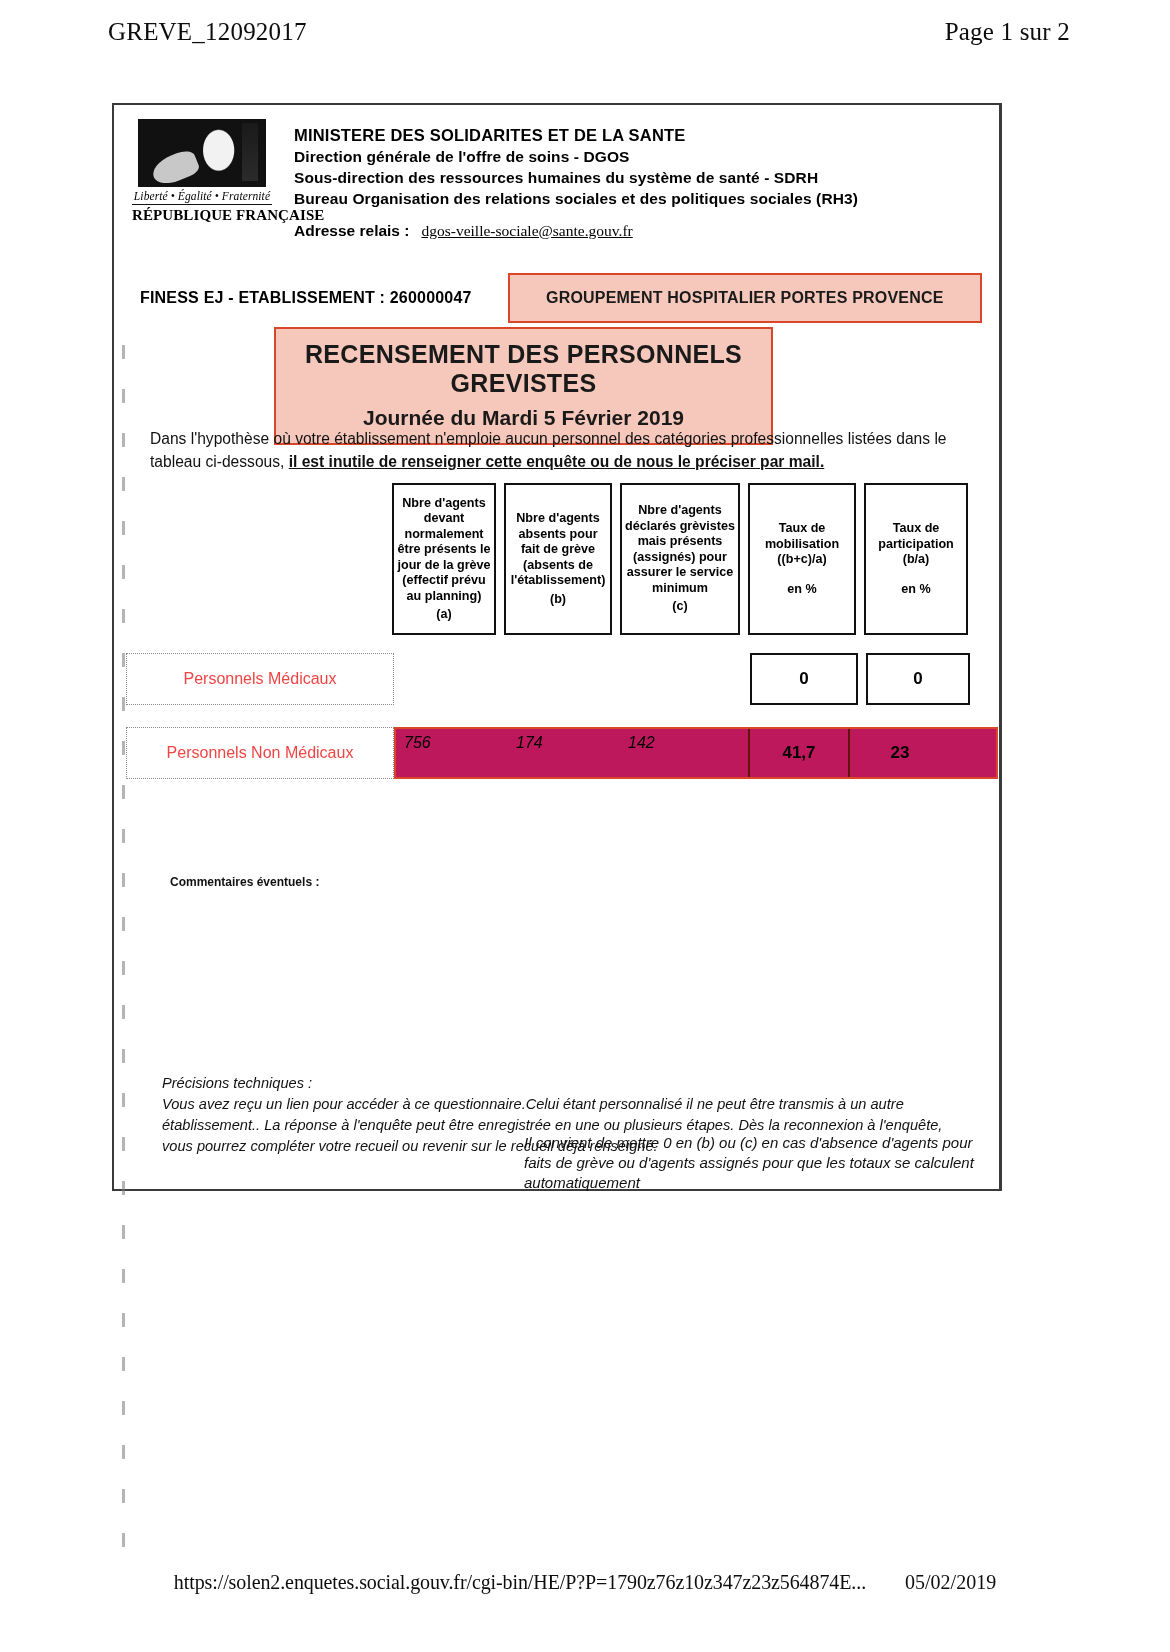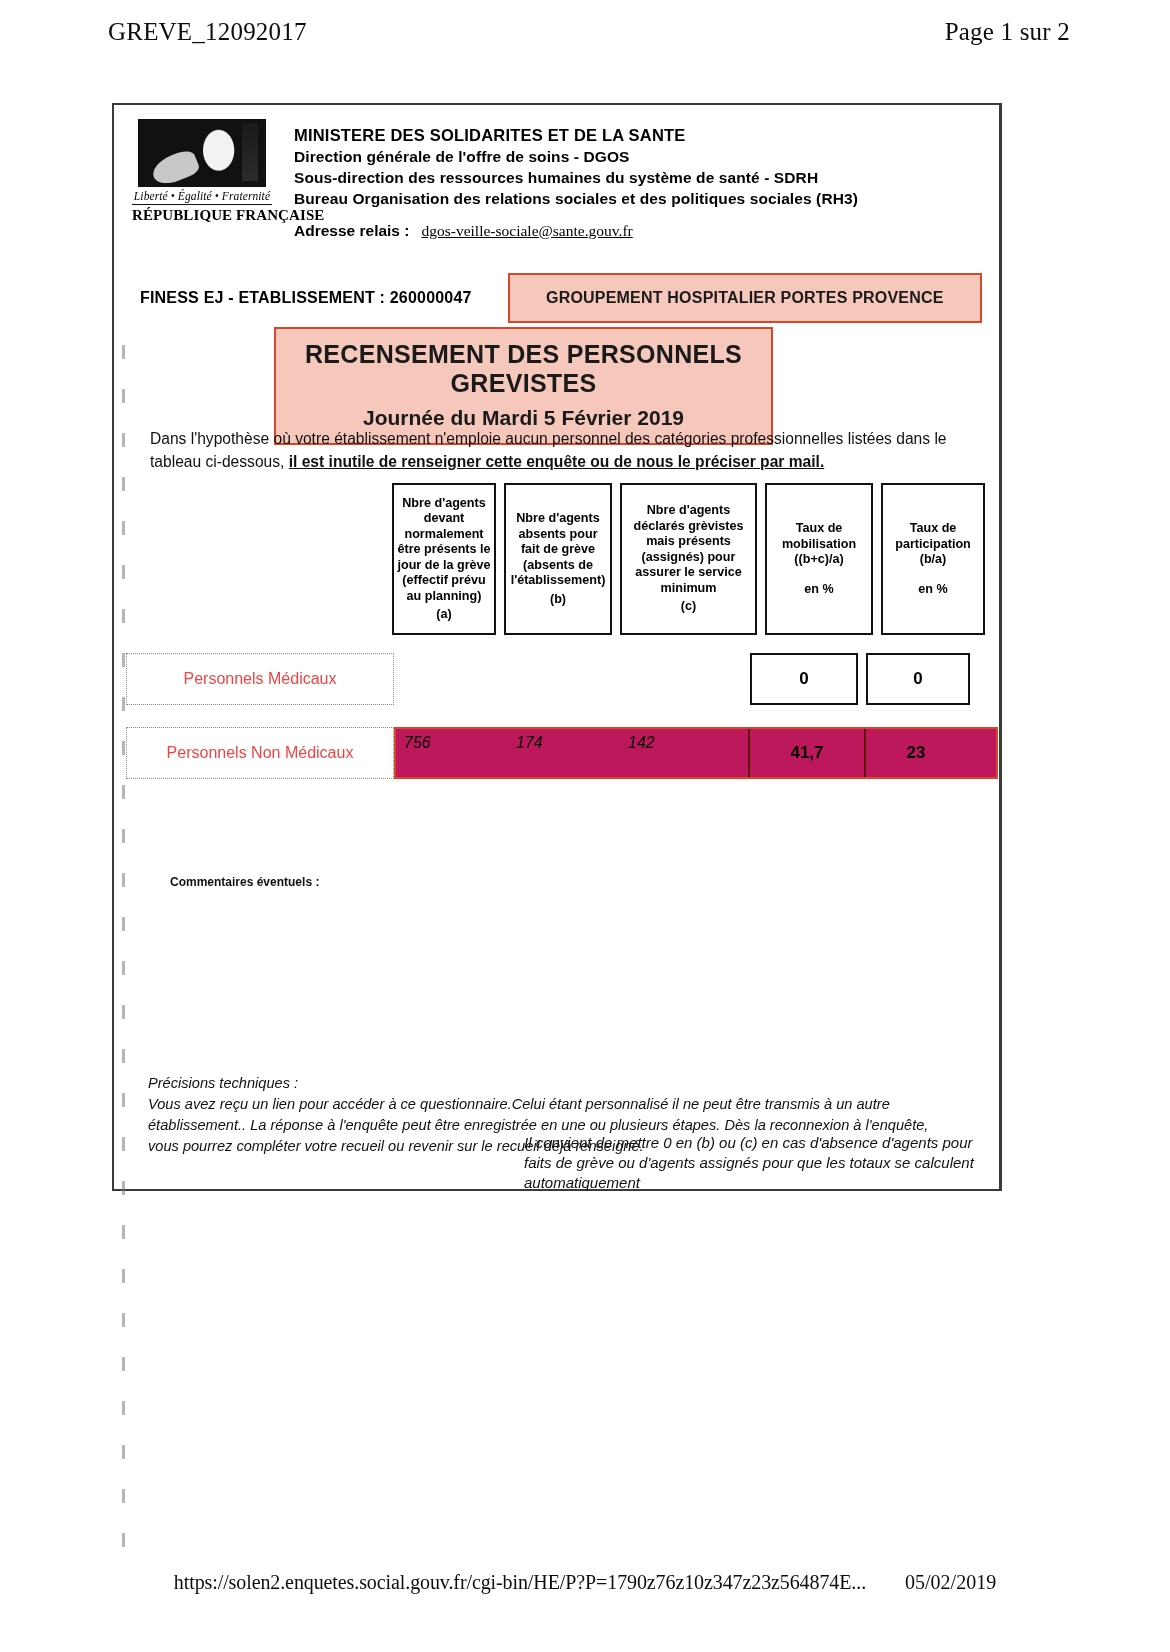--- a/index.html
+++ b/index.html
@@ -253,21 +253,21 @@
     text-align: center;
     font-weight: bold;
     font-size: 12.6px;
     line-height: 15.5px;
     padding: 2px 3px;
     margin-right: 8px;
     background: #fff;
   }
   .th-cell.c-a { width: 104px; }
   .th-cell.c-b { width: 108px; }
-  .th-cell.c-c { width: 137px; }
+  .th-cell.c-c { width: 120px; }
   .th-cell.c-mob { width: 108px; }
   .th-cell.c-part { width: 104px; margin-right: 0; }
   .th-cell .tag { margin-top: 3px; }
   .th-cell .pct { margin-top: 14px; }
 
   .data-row {
     display: flex;
     align-items: stretch;
     margin-top: 18px;
     height: 52px;
@@ -341,21 +341,21 @@
   .row-nonmed .val-cell.c-mob,
   .row-nonmed .val-cell.c-part {
     border-left: 2px solid #5e1606;
     font-style: normal;
     font-weight: bold;
     font-size: 17px;
     justify-content: center;
     align-items: center;
     padding: 0;
   }
-  .row-nonmed .val-cell.c-mob { width: 116px; }
+  .row-nonmed .val-cell.c-mob { width: 100px; }
   .row-nonmed .val-cell.c-part { width: 102px; }
 
   .table-note {
     position: absolute;
     left: 404px;
     top: 650px;
     width: 480px;
     font-style: italic;
     font-size: 15px;
     line-height: 20px;
@@ -368,21 +368,21 @@
     left: 56px;
     top: 770px;
     font-weight: bold;
     font-size: 12px;
     color: #111;
   }
 
   
   .tech {
     position: absolute;
-    left: 34px;
+    left: 48px;
     top: 968px;
     width: 812px;
     font-style: italic;
     font-size: 14.6px;
     line-height: 21px;
     color: #111;
   }
 </style>
 </head>
 <body>

